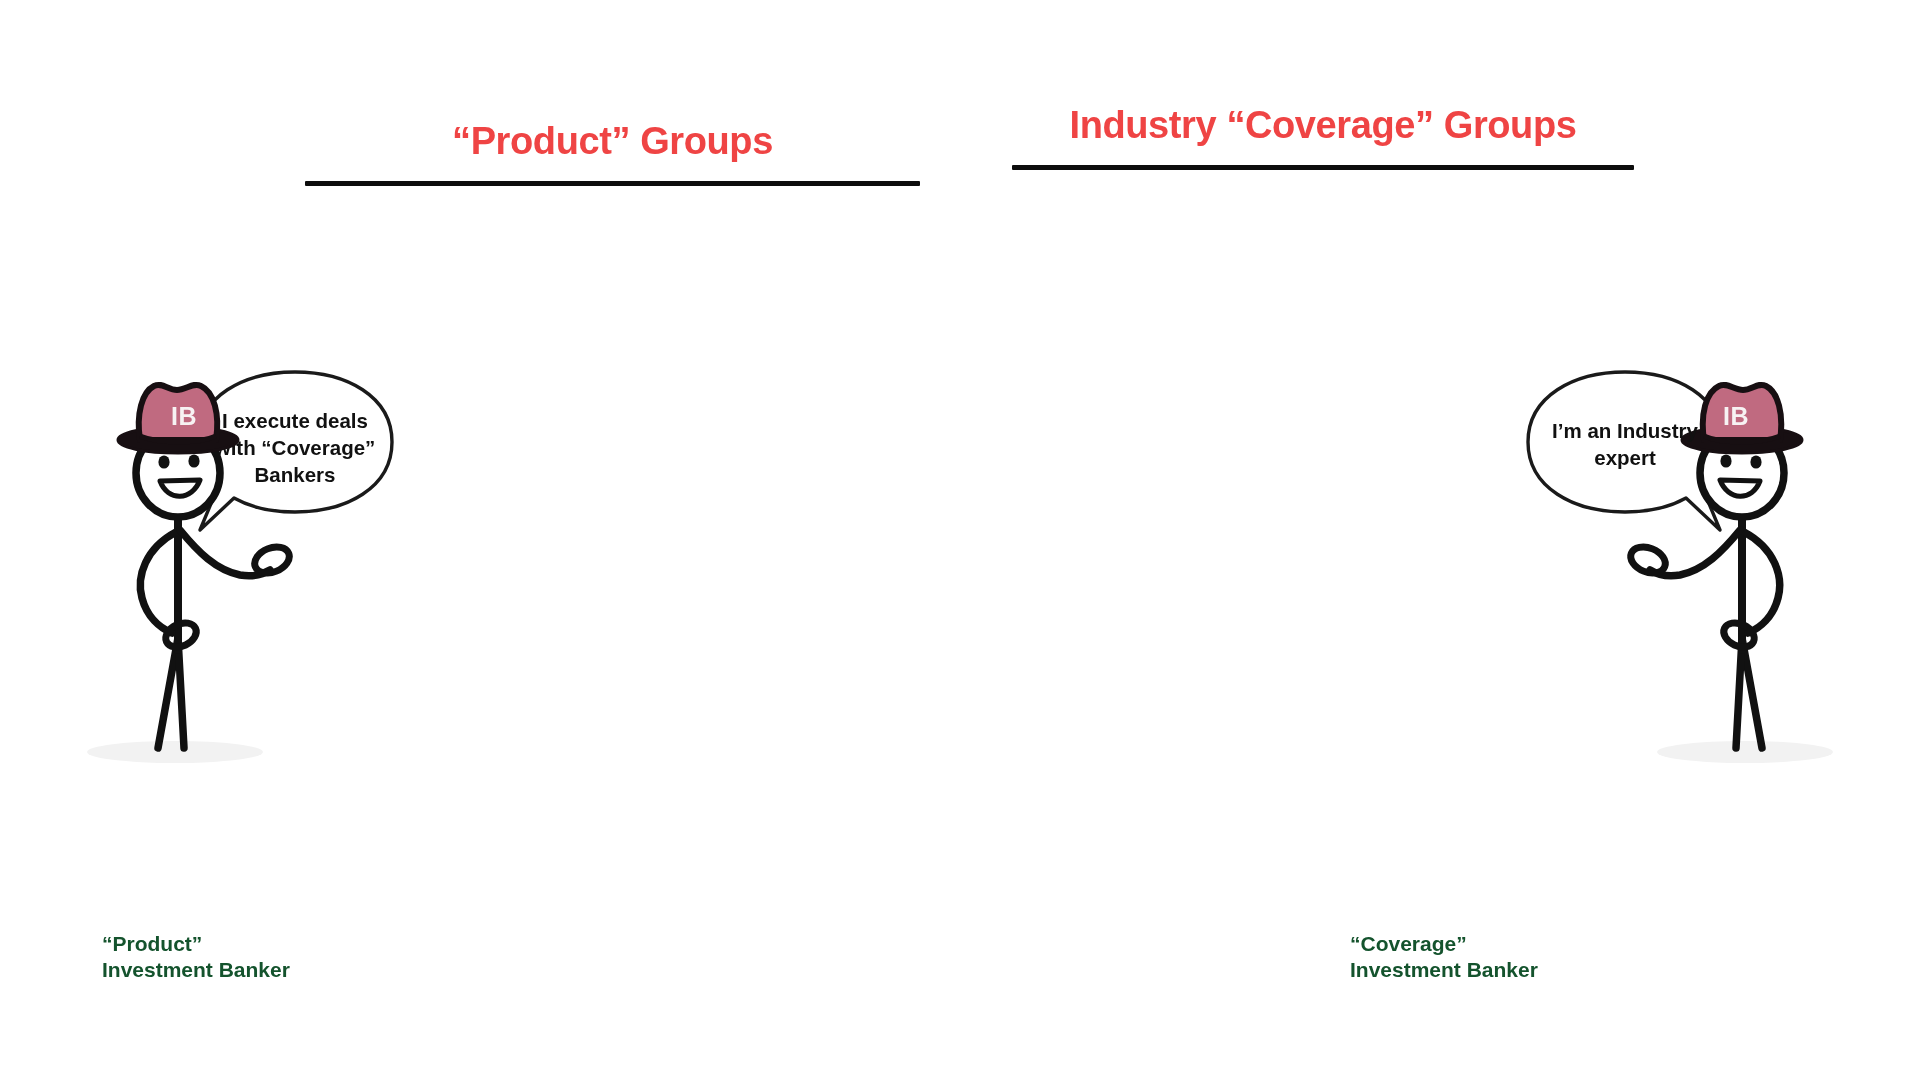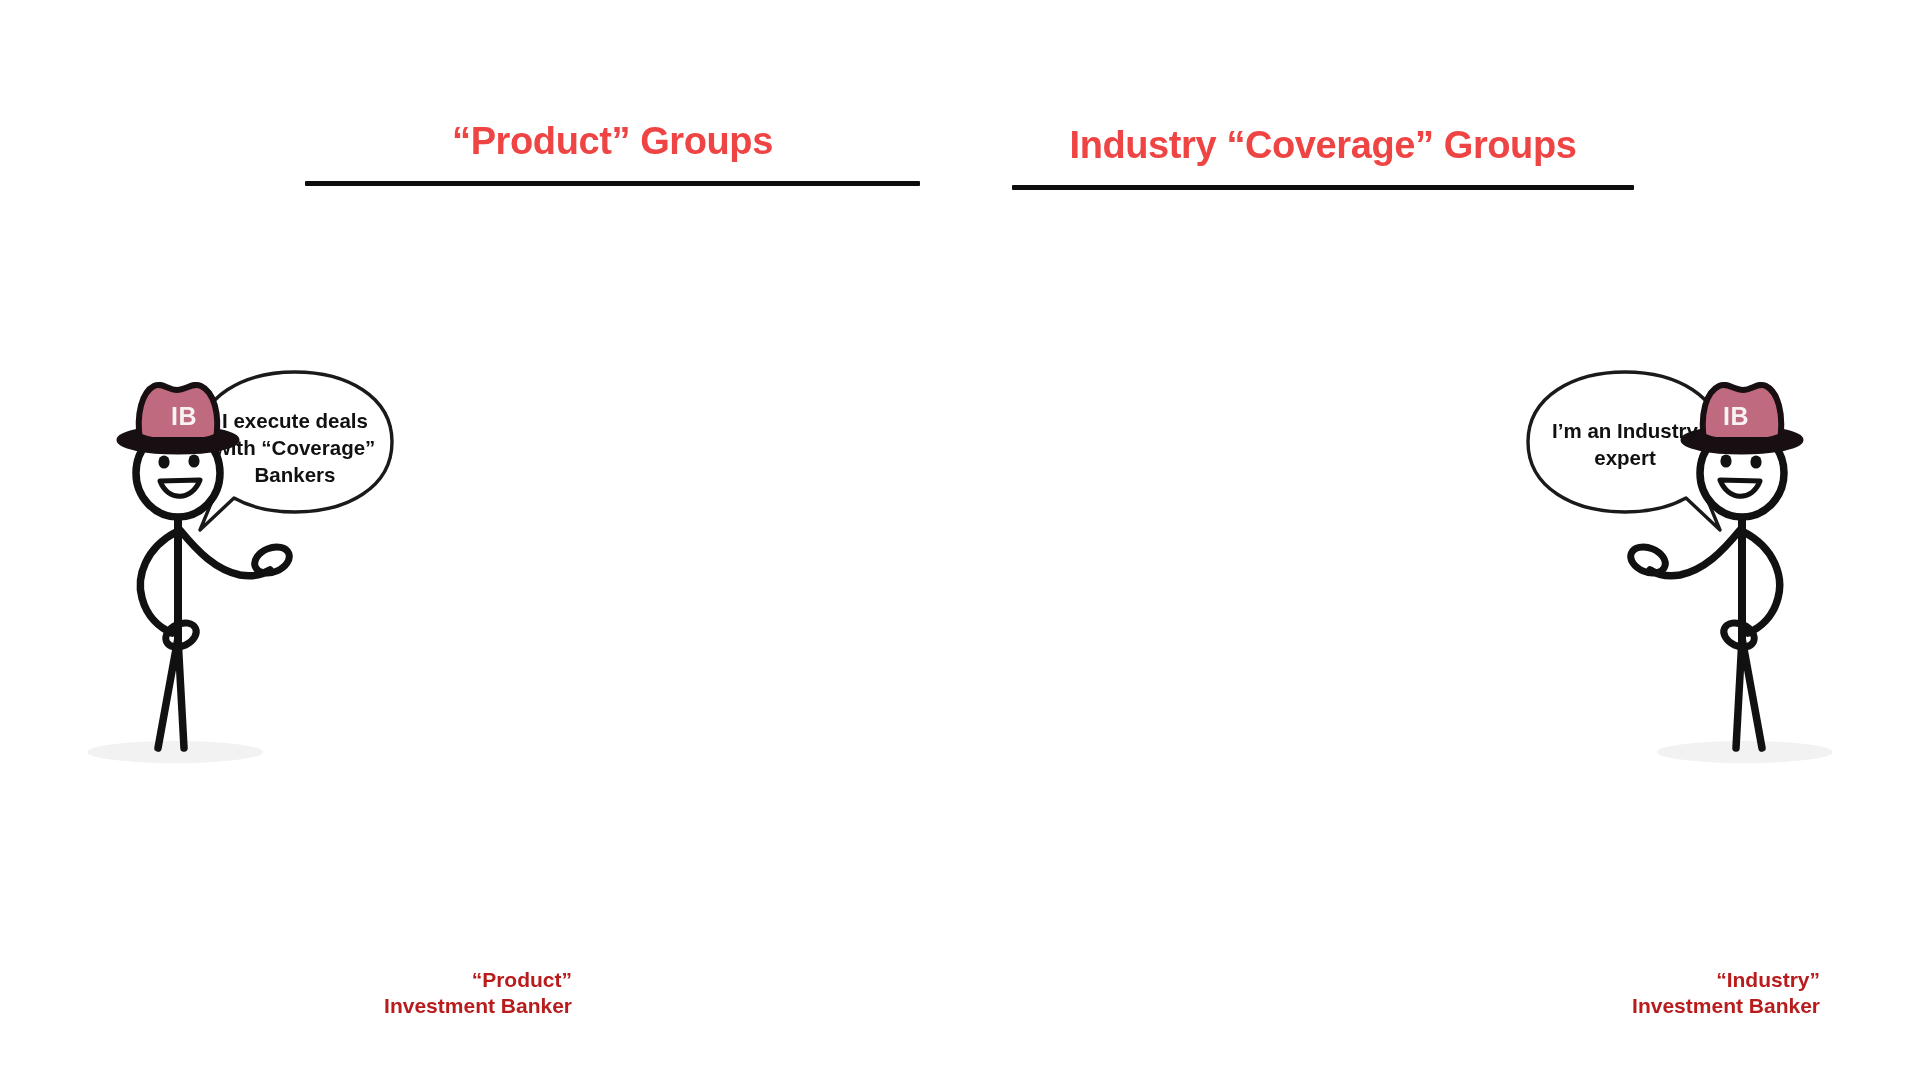--- a/index.html
+++ b/index.html
@@ -22,21 +22,21 @@
     width: 1920px;
     height: 1080px;
   }
 
   
   .heading-block {
     position: absolute;
     text-align: center;
   }
   .heading-block.left  { left: 305px;  top: 120px; width: 615px; }
-  .heading-block.right { left: 1012px; top: 124px; width: 622px; text-align: center; }
+  .heading-block.right { left: 1012px; top: 104px; width: 622px; text-align: center; }
 
   .heading-text {
     font-size: 38px;
     font-weight: 700;
     letter-spacing: -0.4px;
     color: #ef4444;
     white-space: nowrap;
     line-height: 1.15;
   }
   .heading-rule {
@@ -61,27 +61,27 @@
     left: 0;
     top: 0;
     width: 470px;
     height: 620px;
     overflow: visible;
   }
 
   
   .figure-caption {
     position: absolute;
-    top: 597px;
+    top: 561px;
     width: 470px;
-    text-align: right;
+    text-align: left;
     font-size: 21px;
     font-weight: 700;
     line-height: 1.22;
-    color: #b91c1c;
+    color: #14532d;
   }
   .figure-group.left  .figure-caption { left: 22px; }
   .figure-group.right .figure-caption { left: -20px; }
   .caption-line { display: block; white-space: nowrap; }
 
   
   .bubble-text {
     font-size: 20.5px;
     font-weight: 700;
     line-height: 1.32;
@@ -216,18 +216,18 @@
                  C 134 22, 140 44, 136 70 Z" fill="#c06a80" stroke="#170f12" stroke-width="6" stroke-linejoin="round"></path>
         <path d="M 60 66 C 80 74, 118 74, 136 66" fill="none" stroke="#170f12" stroke-width="5"></path>
       </g>
 
       <text class="hat-mark" x="366" y="55">IB</text>
       <text class="bubble-text" x="255" y="68">I’m an Industry</text>
       <text class="bubble-text" x="255" y="95">expert</text>
     </svg>
 
     <div class="figure-caption">
-      <span class="caption-line">“Industry”</span>
+      <span class="caption-line">“Coverage”</span>
       <span class="caption-line">Investment Banker</span>
     </div>
   </div>
 
 </div>
 
 </body></html>

